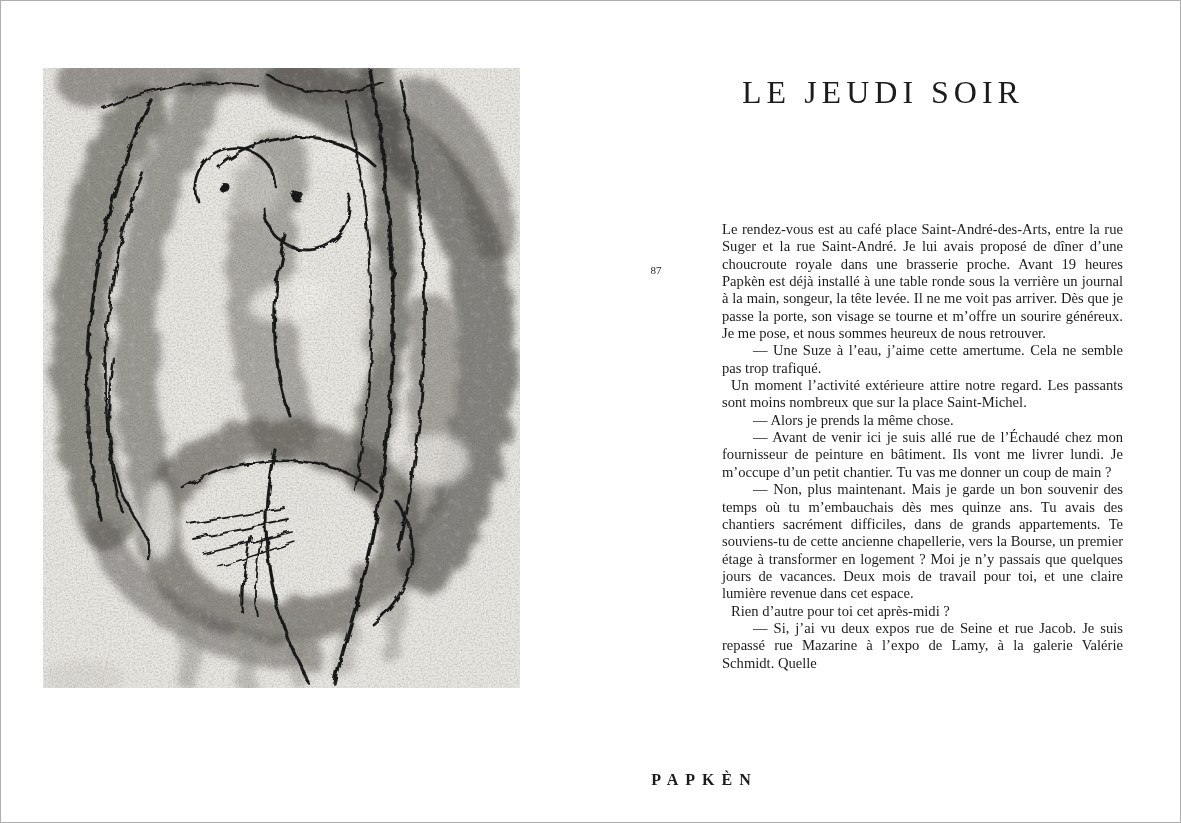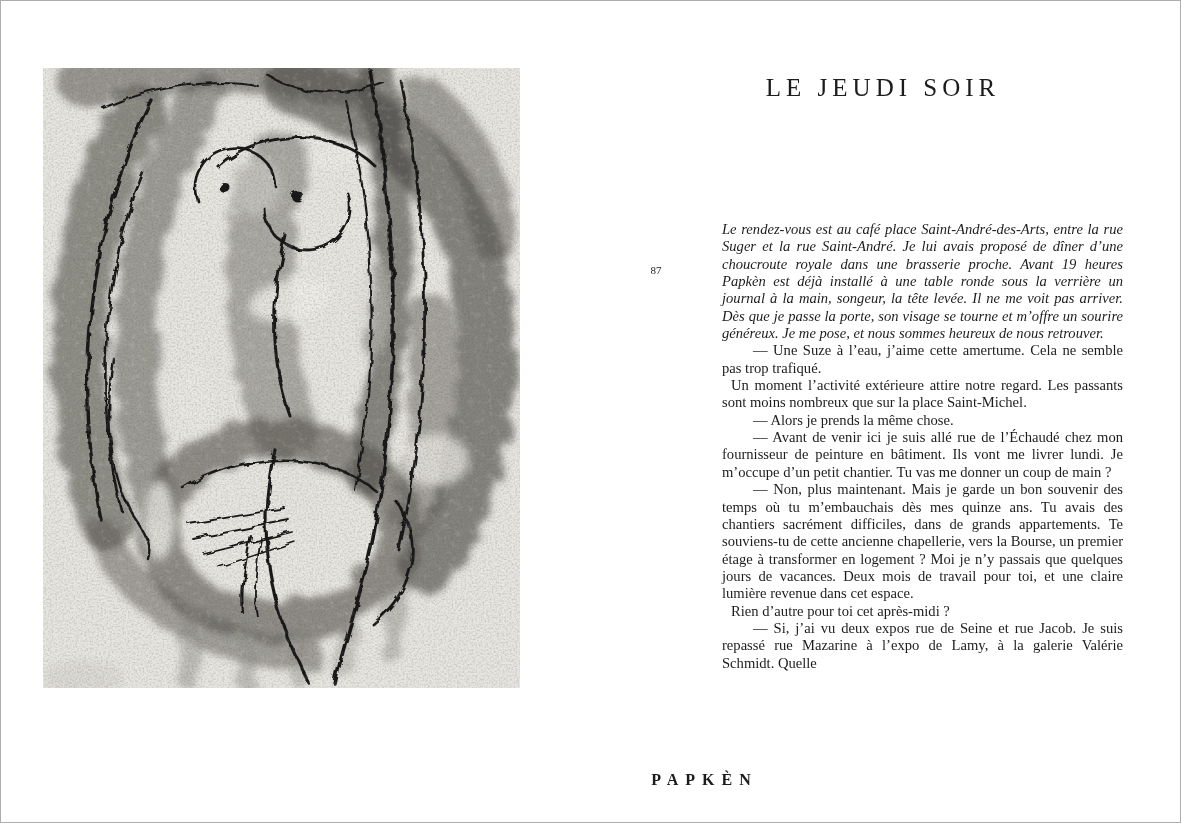--- a/index.html
+++ b/index.html
@@ -12,36 +12,36 @@
   }
   
   .artwork-frame{
     position:absolute;left:43px;top:68px;width:477px;height:620px;
     background:#e8e6e1;
   }
   .artwork-frame svg{display:block;width:100%;height:100%;}
   
   .chapter-title{
     position:absolute;left:683px;top:74px;width:400px;
-    text-align:center;font-size:25px;font-weight:500;letter-spacing:5px;
+    text-align:center;font-size:32px;font-weight:500;letter-spacing:5px;
     margin:0;white-space:nowrap;
   }
   .folio{
     position:absolute;left:638px;top:264px;width:36px;
     text-align:center;font-size:11px;
   }
   .body-text{
     position:absolute;left:722px;top:221px;width:401px;
     font-size:14.6px;line-height:17.35px;text-align:justify;
     hyphens:manual;
   }
   .body-text p{margin:0;}
   .body-text p.indent-dash{text-indent:31px;}
   .body-text p.indent-small{text-indent:9px;}
-  .body-text p.indent-none{text-indent:0;font-style:italic;}
+  .body-text p.indent-none{text-indent:0;}
   .running-footer{
     position:absolute;left:601px;top:771px;width:200px;
     text-align:center;font-size:16px;font-weight:bold;letter-spacing:7px;
     text-indent:7px; 
   }
 </style>
 </head>
 <body>
 
 <div>

